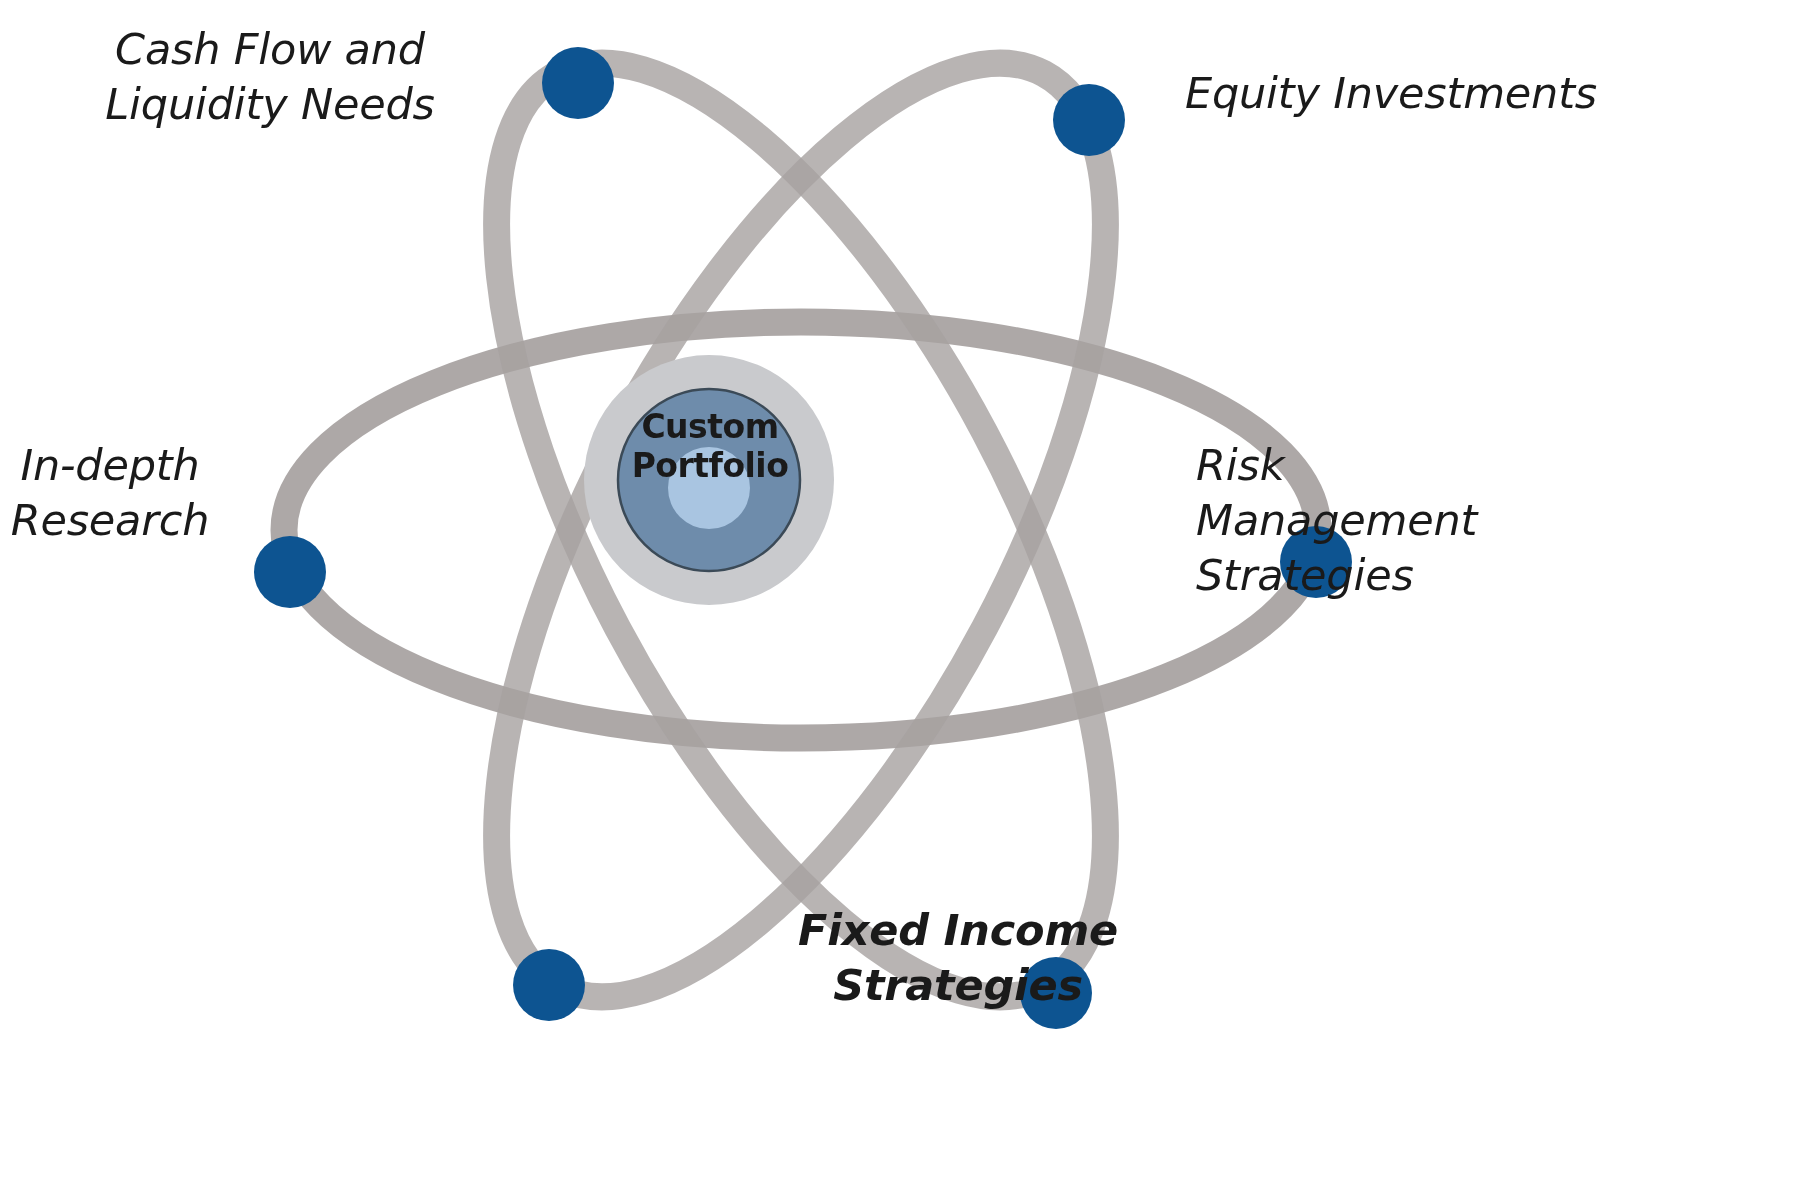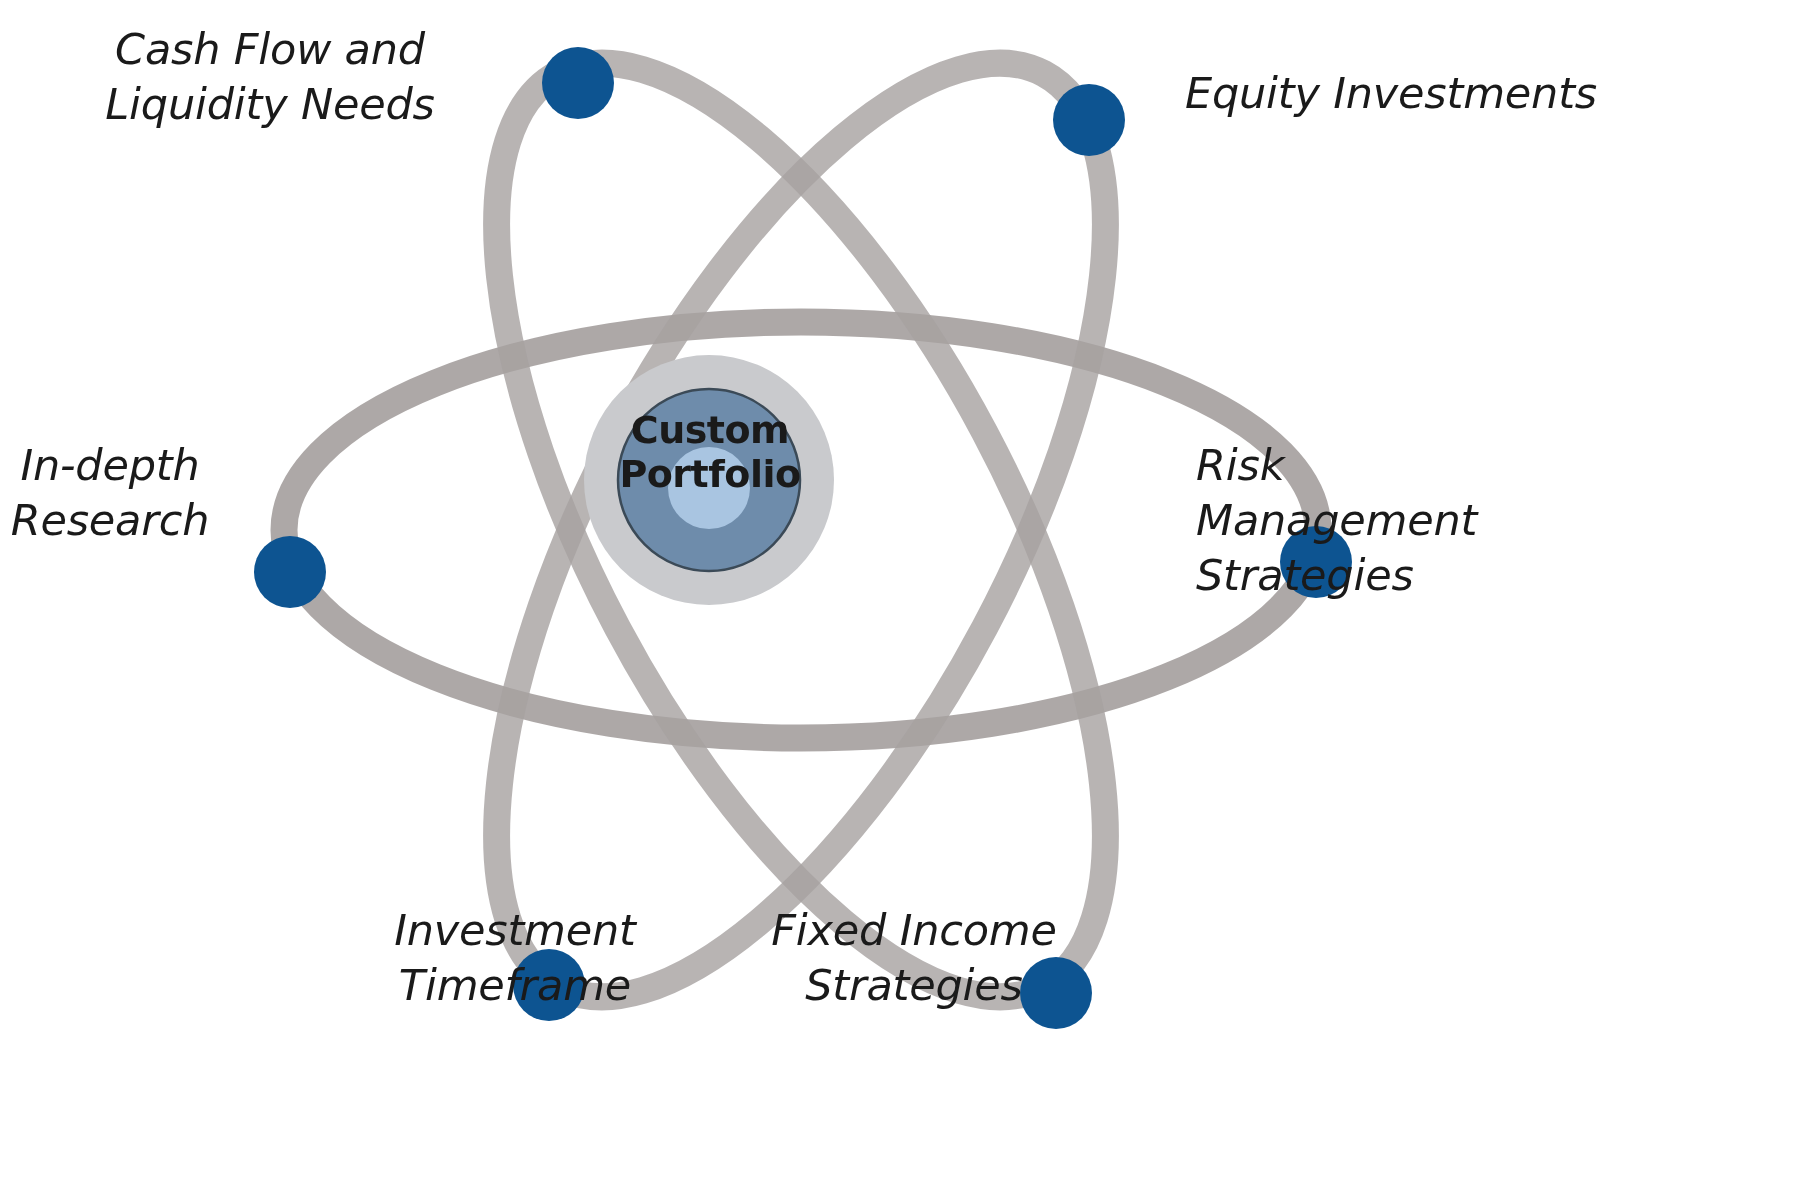--- a/index.html
+++ b/index.html
@@ -36,32 +36,32 @@
     line-height: 1.28;
     color: #1a1a1a;
     white-space: pre-line;
     letter-spacing: -0.2px;
   }
   .label-tl { left: 90px;  top: 22px;  width: 360px; text-align: center; }
   .label-tr { left: 1185px; top: 66px; width: 420px; text-align: left; }
   .label-l  { left: 4px;   top: 438px; width: 212px; text-align: center; }
   .label-r  { left: 1196px; top: 438px; width: 380px; }
   .label-bl { left: 330px;  top: 903px; width: 370px; text-align: center; }
-  .label-br { left: 724px;  top: 903px; width: 380px; text-align: center; }
+  .label-br { left: 768px;  top: 903px; width: 380px; text-align: center; font-weight: bold; }
 
   .nucleus-text {
     position: absolute;
     left: 580px;
     top: 408px;
     width: 260px;
     text-align: center;
     font-family: "DejaVu Sans", "Liberation Sans", sans-serif;
     font-style: normal;
     font-weight: bold;
-    font-size: 38px;
+    font-size: 33px;
     line-height: 1.17;
     color: #1a1a1a;
     white-space: pre-line;
     letter-spacing: -0.5px;
   }
 </style>
 </head>
 <body>
 
 <div id="stage">
@@ -97,19 +97,17 @@
 
   <div class="label label-tl">Cash Flow and
 Liquidity Needs</div>
 
   <div class="label label-l">In-depth
 Research</div>
 
   <div class="label label-r">Risk Management
 Strategies</div>
 
-  <div class="label label-bl">Investment
-Timeframe</div>
 
   <div class="label label-br">Fixed Income
 Strategies</div>
 
 </div>
 
 </body></html>

